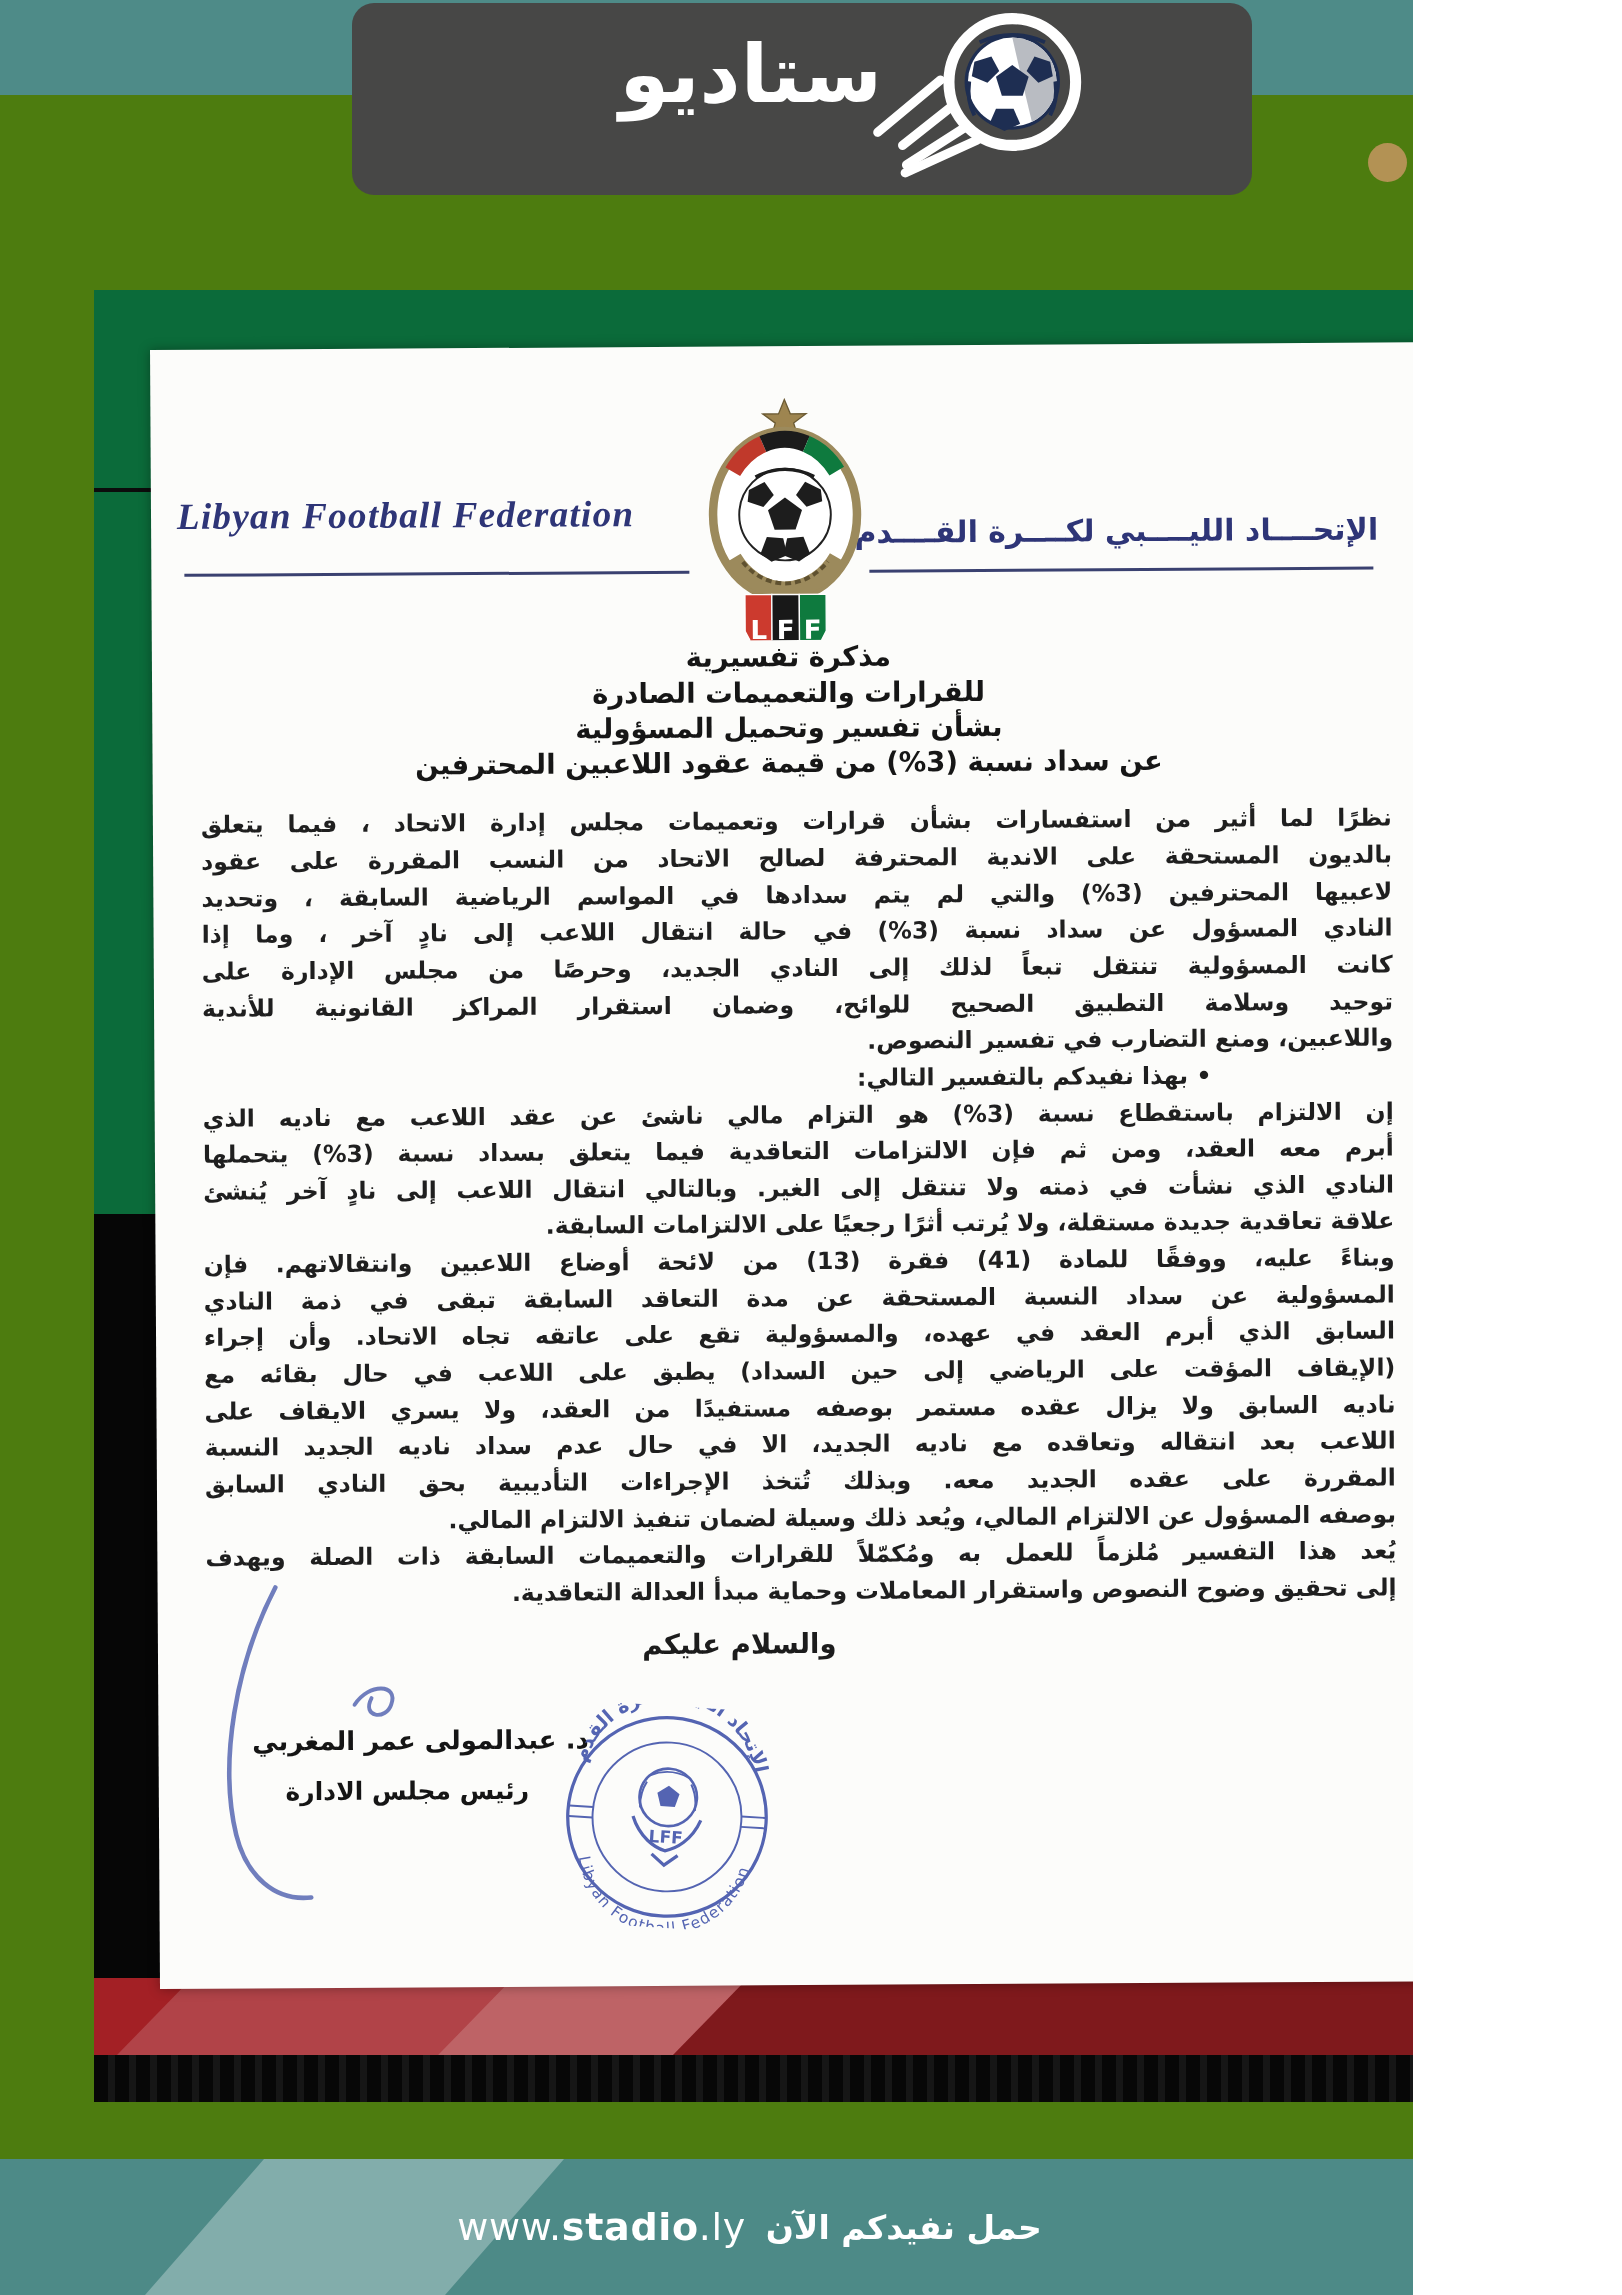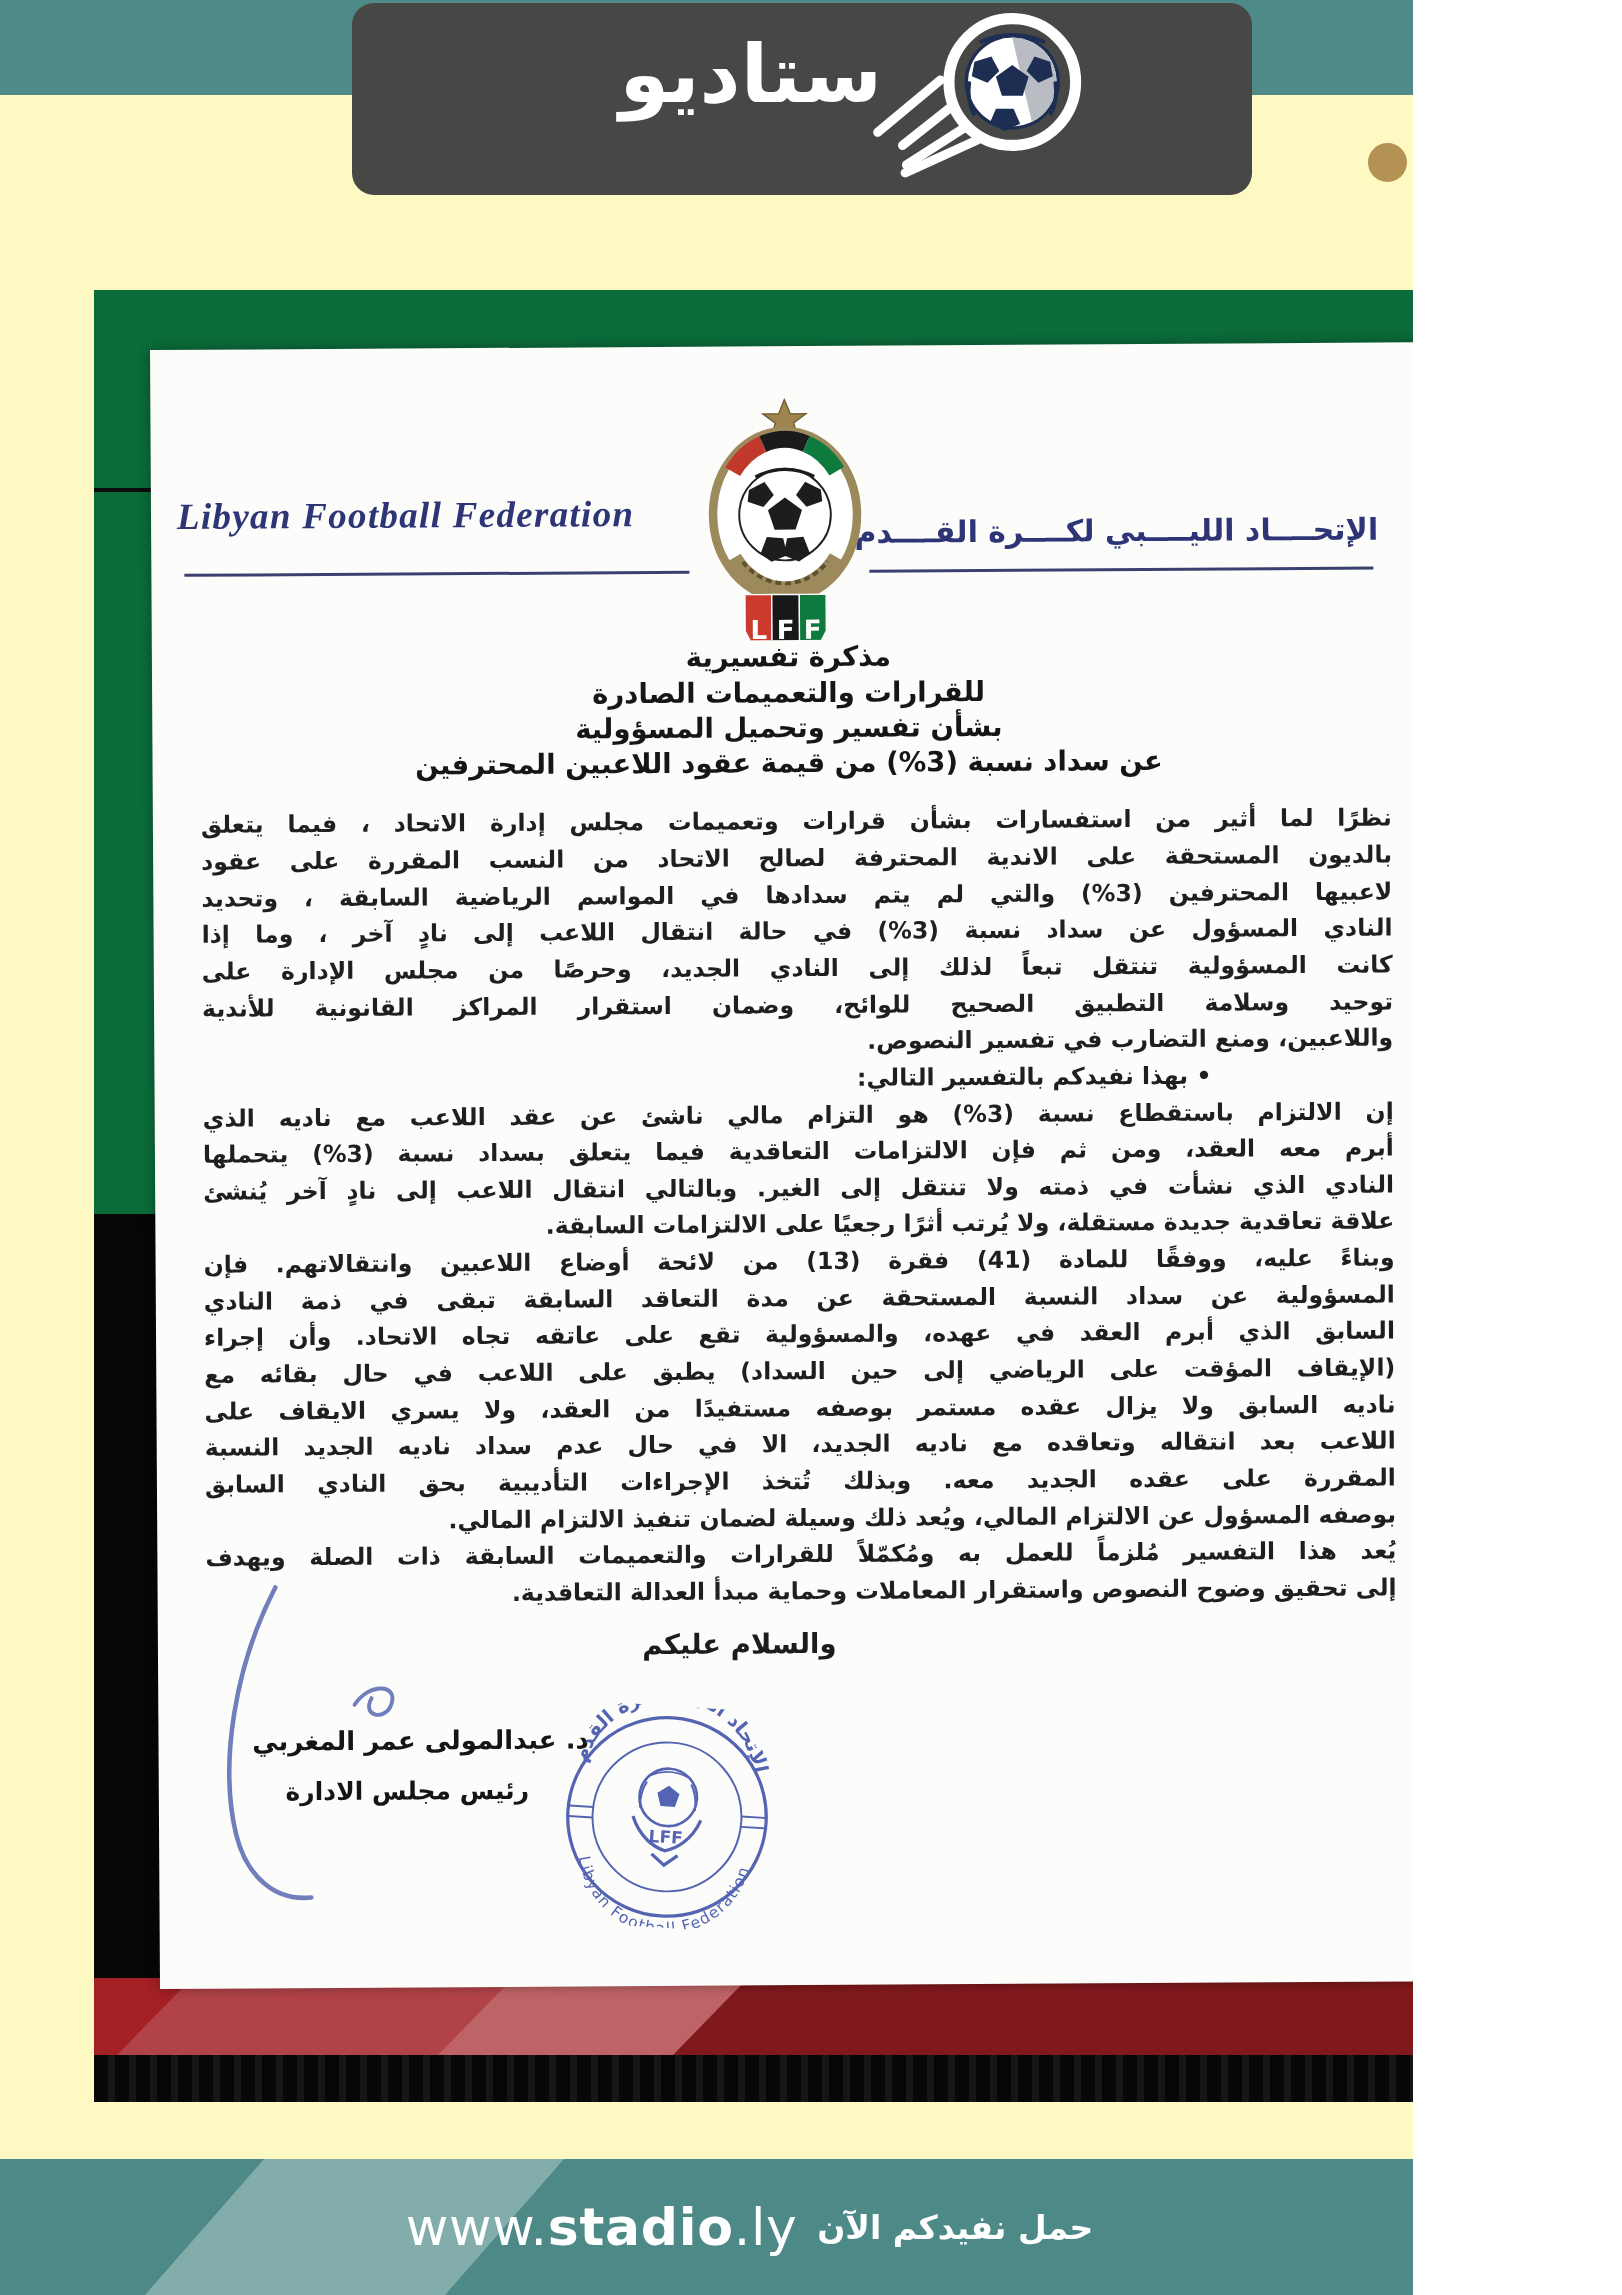--- a/index.html
+++ b/index.html
@@ -1,16 +1,16 @@
 <!DOCTYPE html>
 <html style="font-size:10.5px"><head>
 <meta charset="utf-8">
 <style>
   html,body{margin:0;padding:0;background:#ffffff;}
-  .page{position:relative;width:1413px;height:2295px;overflow:hidden;background:#fef9c3;
+  .page{position:relative;width:1413px;height:2295px;overflow:hidden;background:#4d7c0f;
         font-family:"DejaVu Sans",sans-serif;}
   
   .topband{position:absolute;left:0;top:0;width:1623px;height:95px;background:#4e8b88;}
   .banner{position:absolute;left:352px;top:2.6px;width:900px;height:192px;background:#474746;border-radius:22px;}
   .banner-logo-text{position:absolute;left:196px;top:14.4px;width:334px;height:157px;
         color:#ffffff;font-size:80px;font-weight:700;text-align:right;direction:rtl;line-height:1.45;}
   .banner-svg{position:absolute;left:0;top:0;}
   .dot{position:absolute;top:143px;width:39px;height:39px;border-radius:50%;}
   .dot1{left:1368px;background:#b39254;}
   .dot2{left:1425px;background:#9fa0a2;}
@@ -54,21 +54,21 @@
         font-size:25px;font-weight:700;color:#151515;}
   .stamp{position:absolute;left:397px;top:1359px;transform:rotate(4deg);opacity:0.92;}
   .pen{position:absolute;left:0;top:1178px;}
   
   .footer{position:absolute;left:0;top:2159px;width:1623px;height:136px;background:#4d8a87;overflow:hidden;}
   .footer-stripe{position:absolute;left:0;top:0;width:100%;height:100%;
         clip-path:polygon(264px 0,564px 0,445px 100%,145px 100%);background:rgba(255,255,255,0.30);}
   .footer-row{position:absolute;left:0;top:0;width:100%;height:100%;display:flex;direction:rtl;
         justify-content:center;align-items:center;gap:19.6px;transform:translateX(-62px);color:#fff;}
   .footer-cta{font-size:33px;font-weight:700;direction:rtl;}
-  .footer-url{font-size:52px;font-weight:400;direction:ltr;letter-spacing:0.7px;}
+  .footer-url{font-size:38px;font-weight:400;direction:ltr;letter-spacing:0.7px;}
   .footer-url b{font-weight:800;}
 </style>
 </head>
 <body>
 
 <div class="page">
 
   <div class="topband"></div>
 
   <div class="banner">

